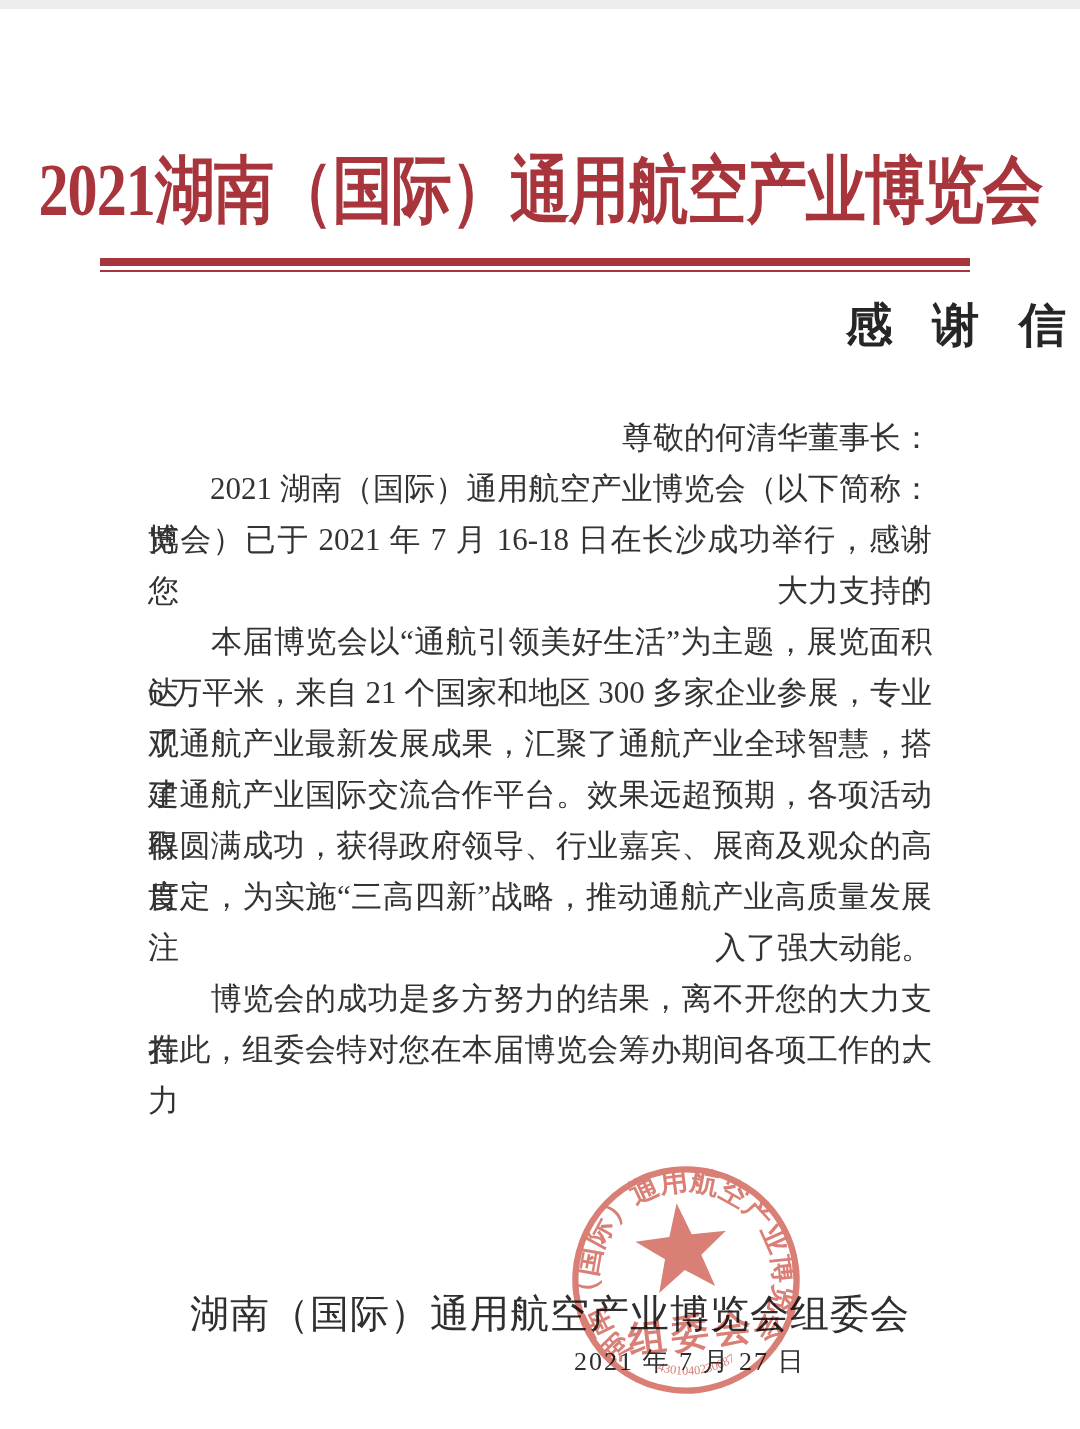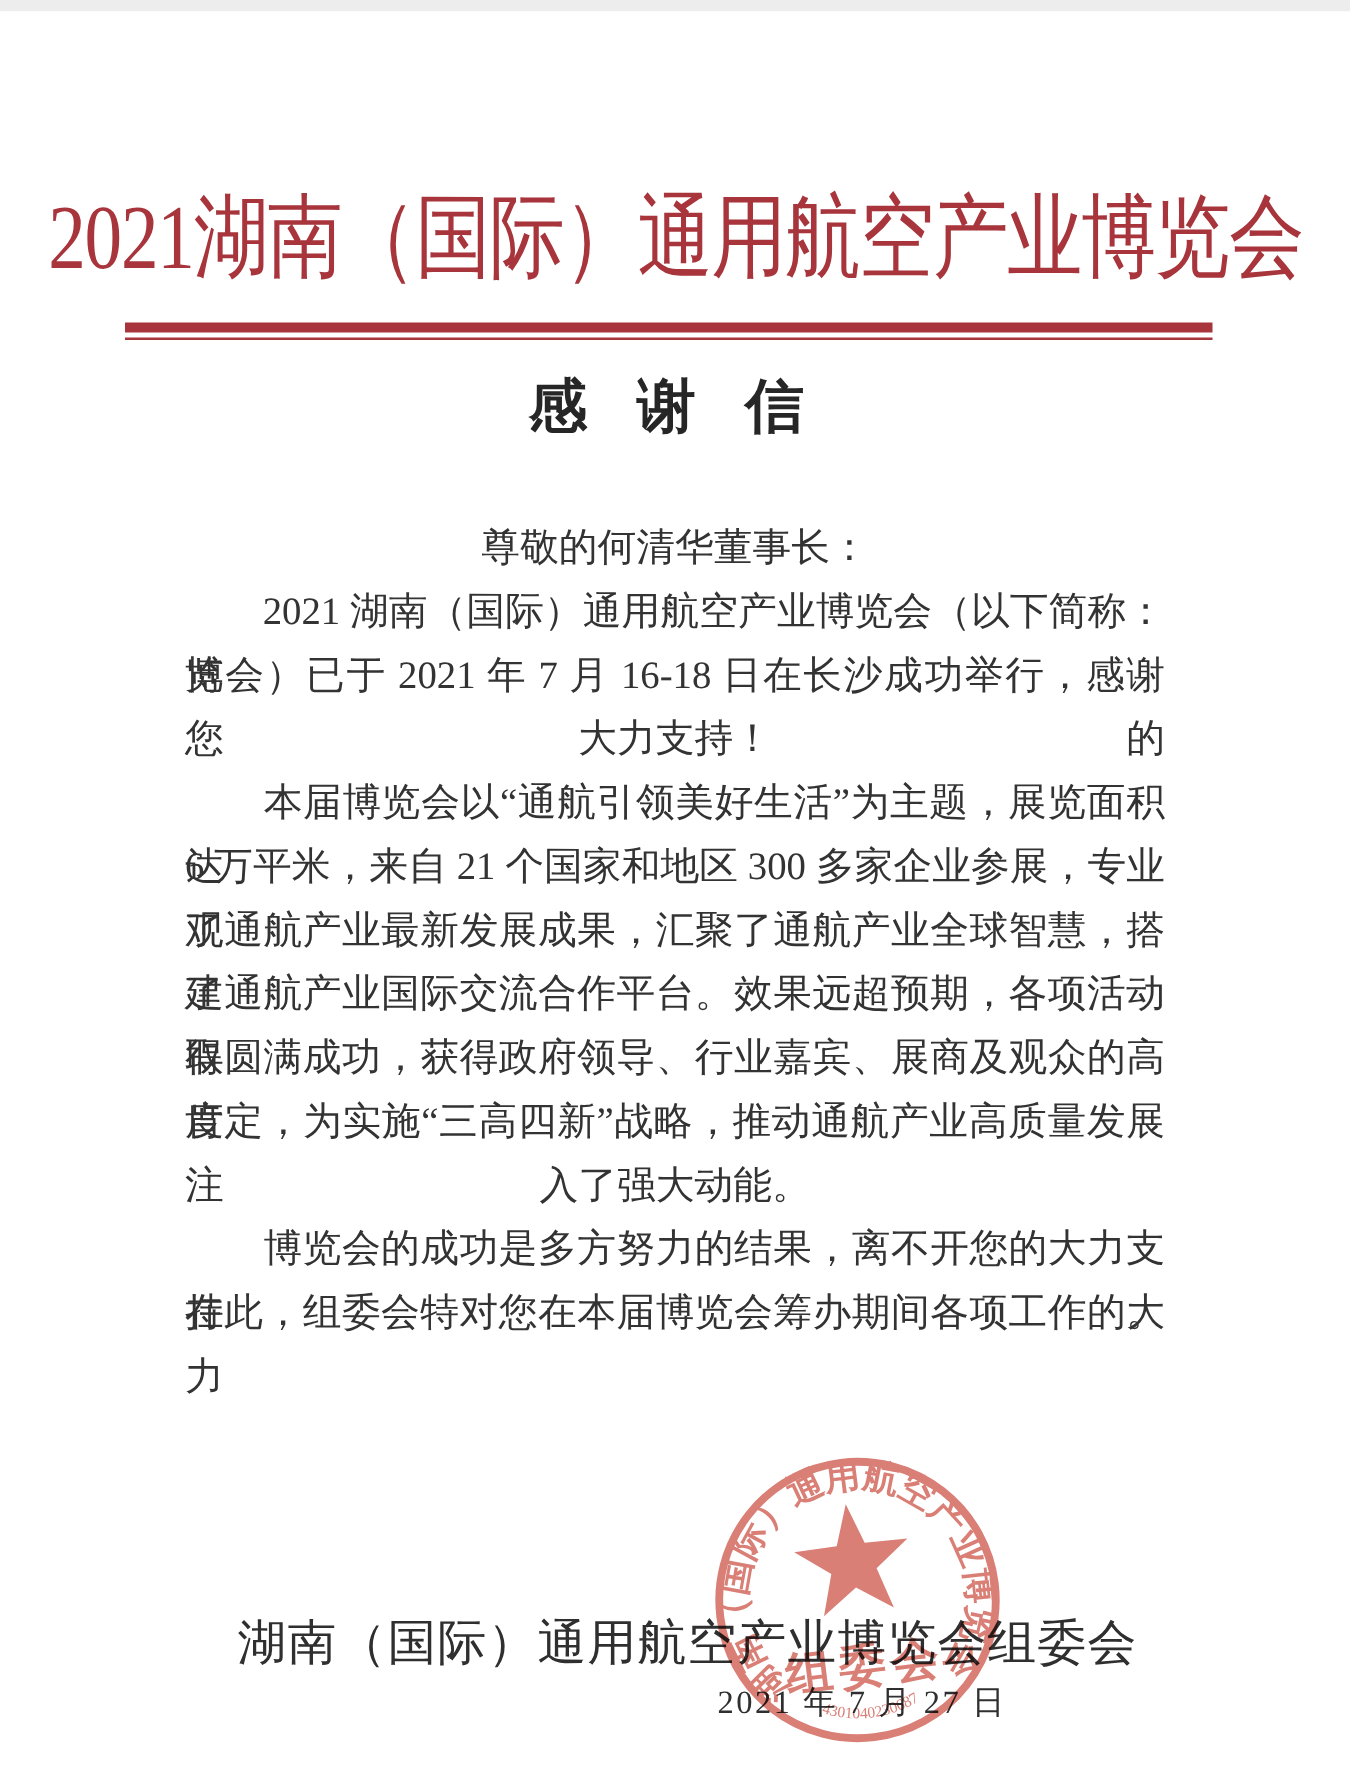--- a/index.html
+++ b/index.html
@@ -18,50 +18,50 @@
     color:var(--ink);
   }
   .scan-strip{
     position:absolute;top:0;left:0;width:100%;height:9px;
     background:#ededed;
   }
   .header-title{
     position:absolute;top:148px;left:0;width:100%;
     text-align:center;
     color:var(--accent);
-    font-weight:400;
+    font-weight:700;
     font-size:62px;
     white-space:nowrap;
   }
   .header-title .stretch{
     display:inline-block;
     transform:scale(0.97,1.18);
     transform-origin:center;
     letter-spacing:-1px;
   }
   .header-rule{
     position:absolute;top:258px;left:100px;width:870px;
   }
   .header-rule .thick{height:8px;background:var(--accent);}
   .header-rule .thin{height:2px;background:var(--accent);margin-top:4px;}
   .letter-title{
     position:absolute;top:294px;left:0;width:100%;
-    text-align:center;
+    text-align:right;
     font-size:47px;
     font-weight:700;
     color:#262626;
     letter-spacing:14px;
   }
   .letter-body{
     position:absolute;top:412px;left:148px;width:784px;
     font-size:31px;
   }
   .body-line{
     height:51px;line-height:51px;
-    text-align:center;
+    text-align:right;
     overflow:visible;
   }
   .body-line.fill{
     text-align:justify;
     text-align-last:justify;
   }
   .signature-line{
     position:absolute;top:1287px;right:170px;
     font-size:39px;
     letter-spacing:1px;

